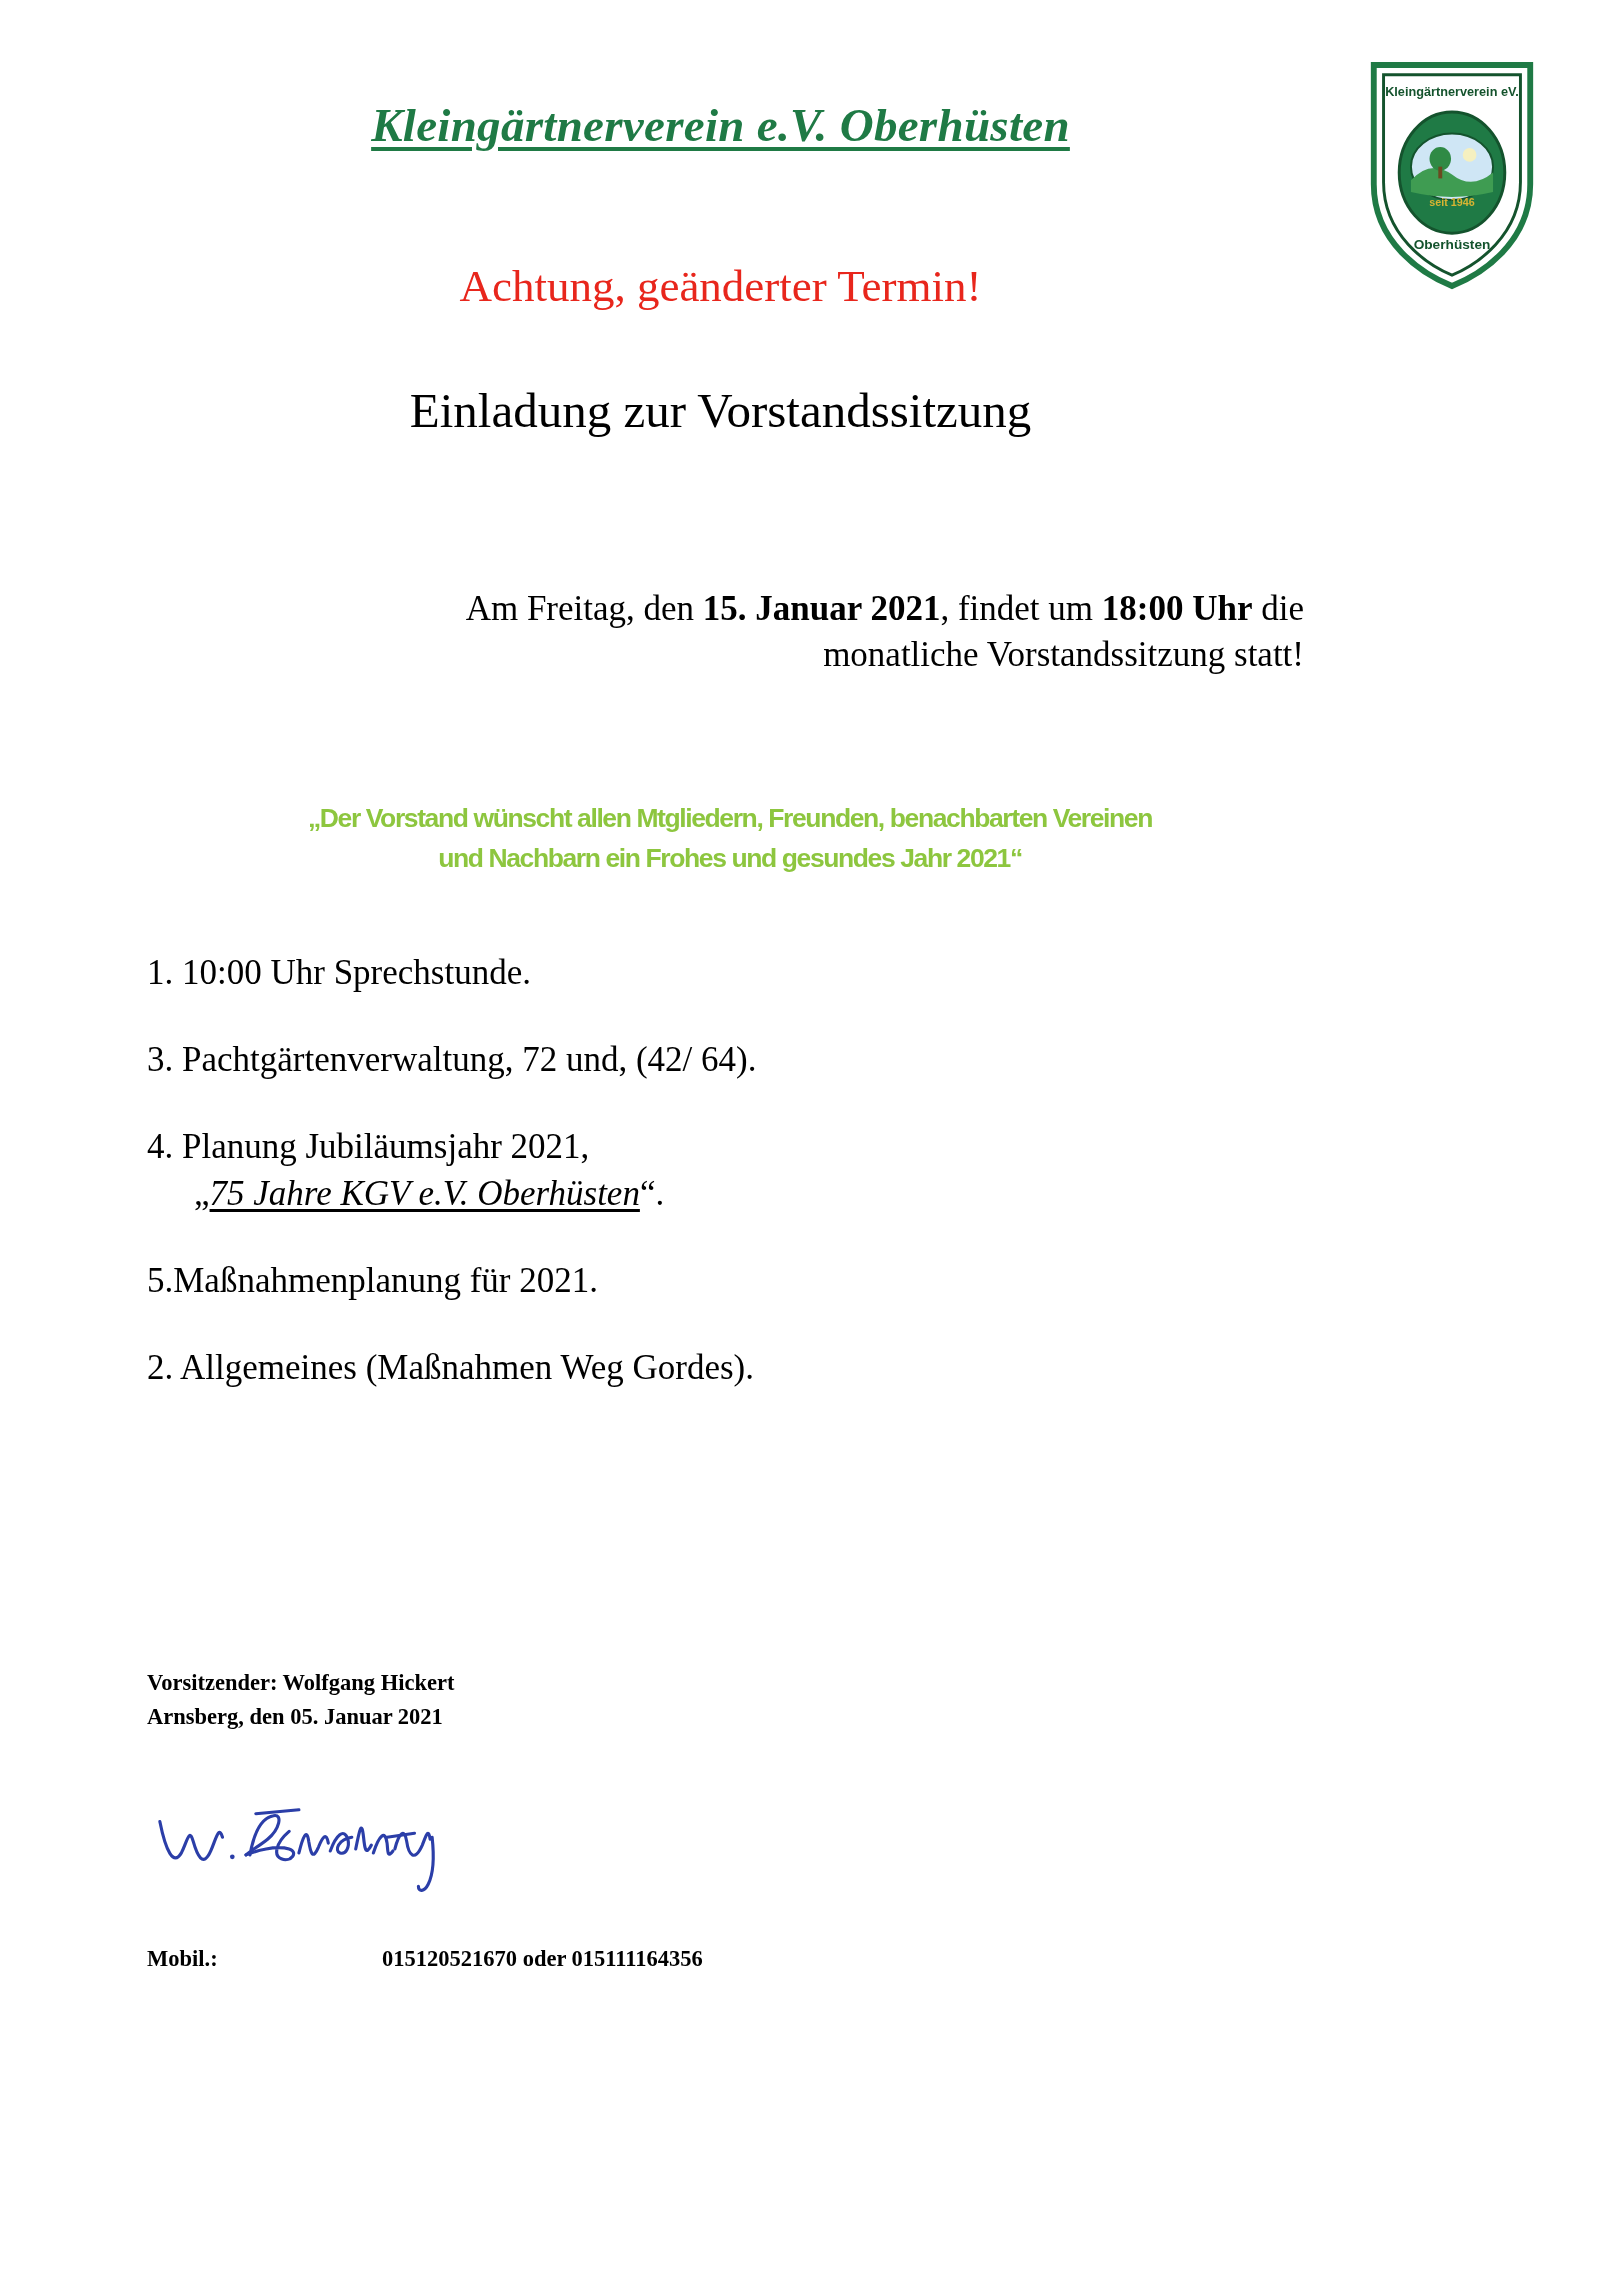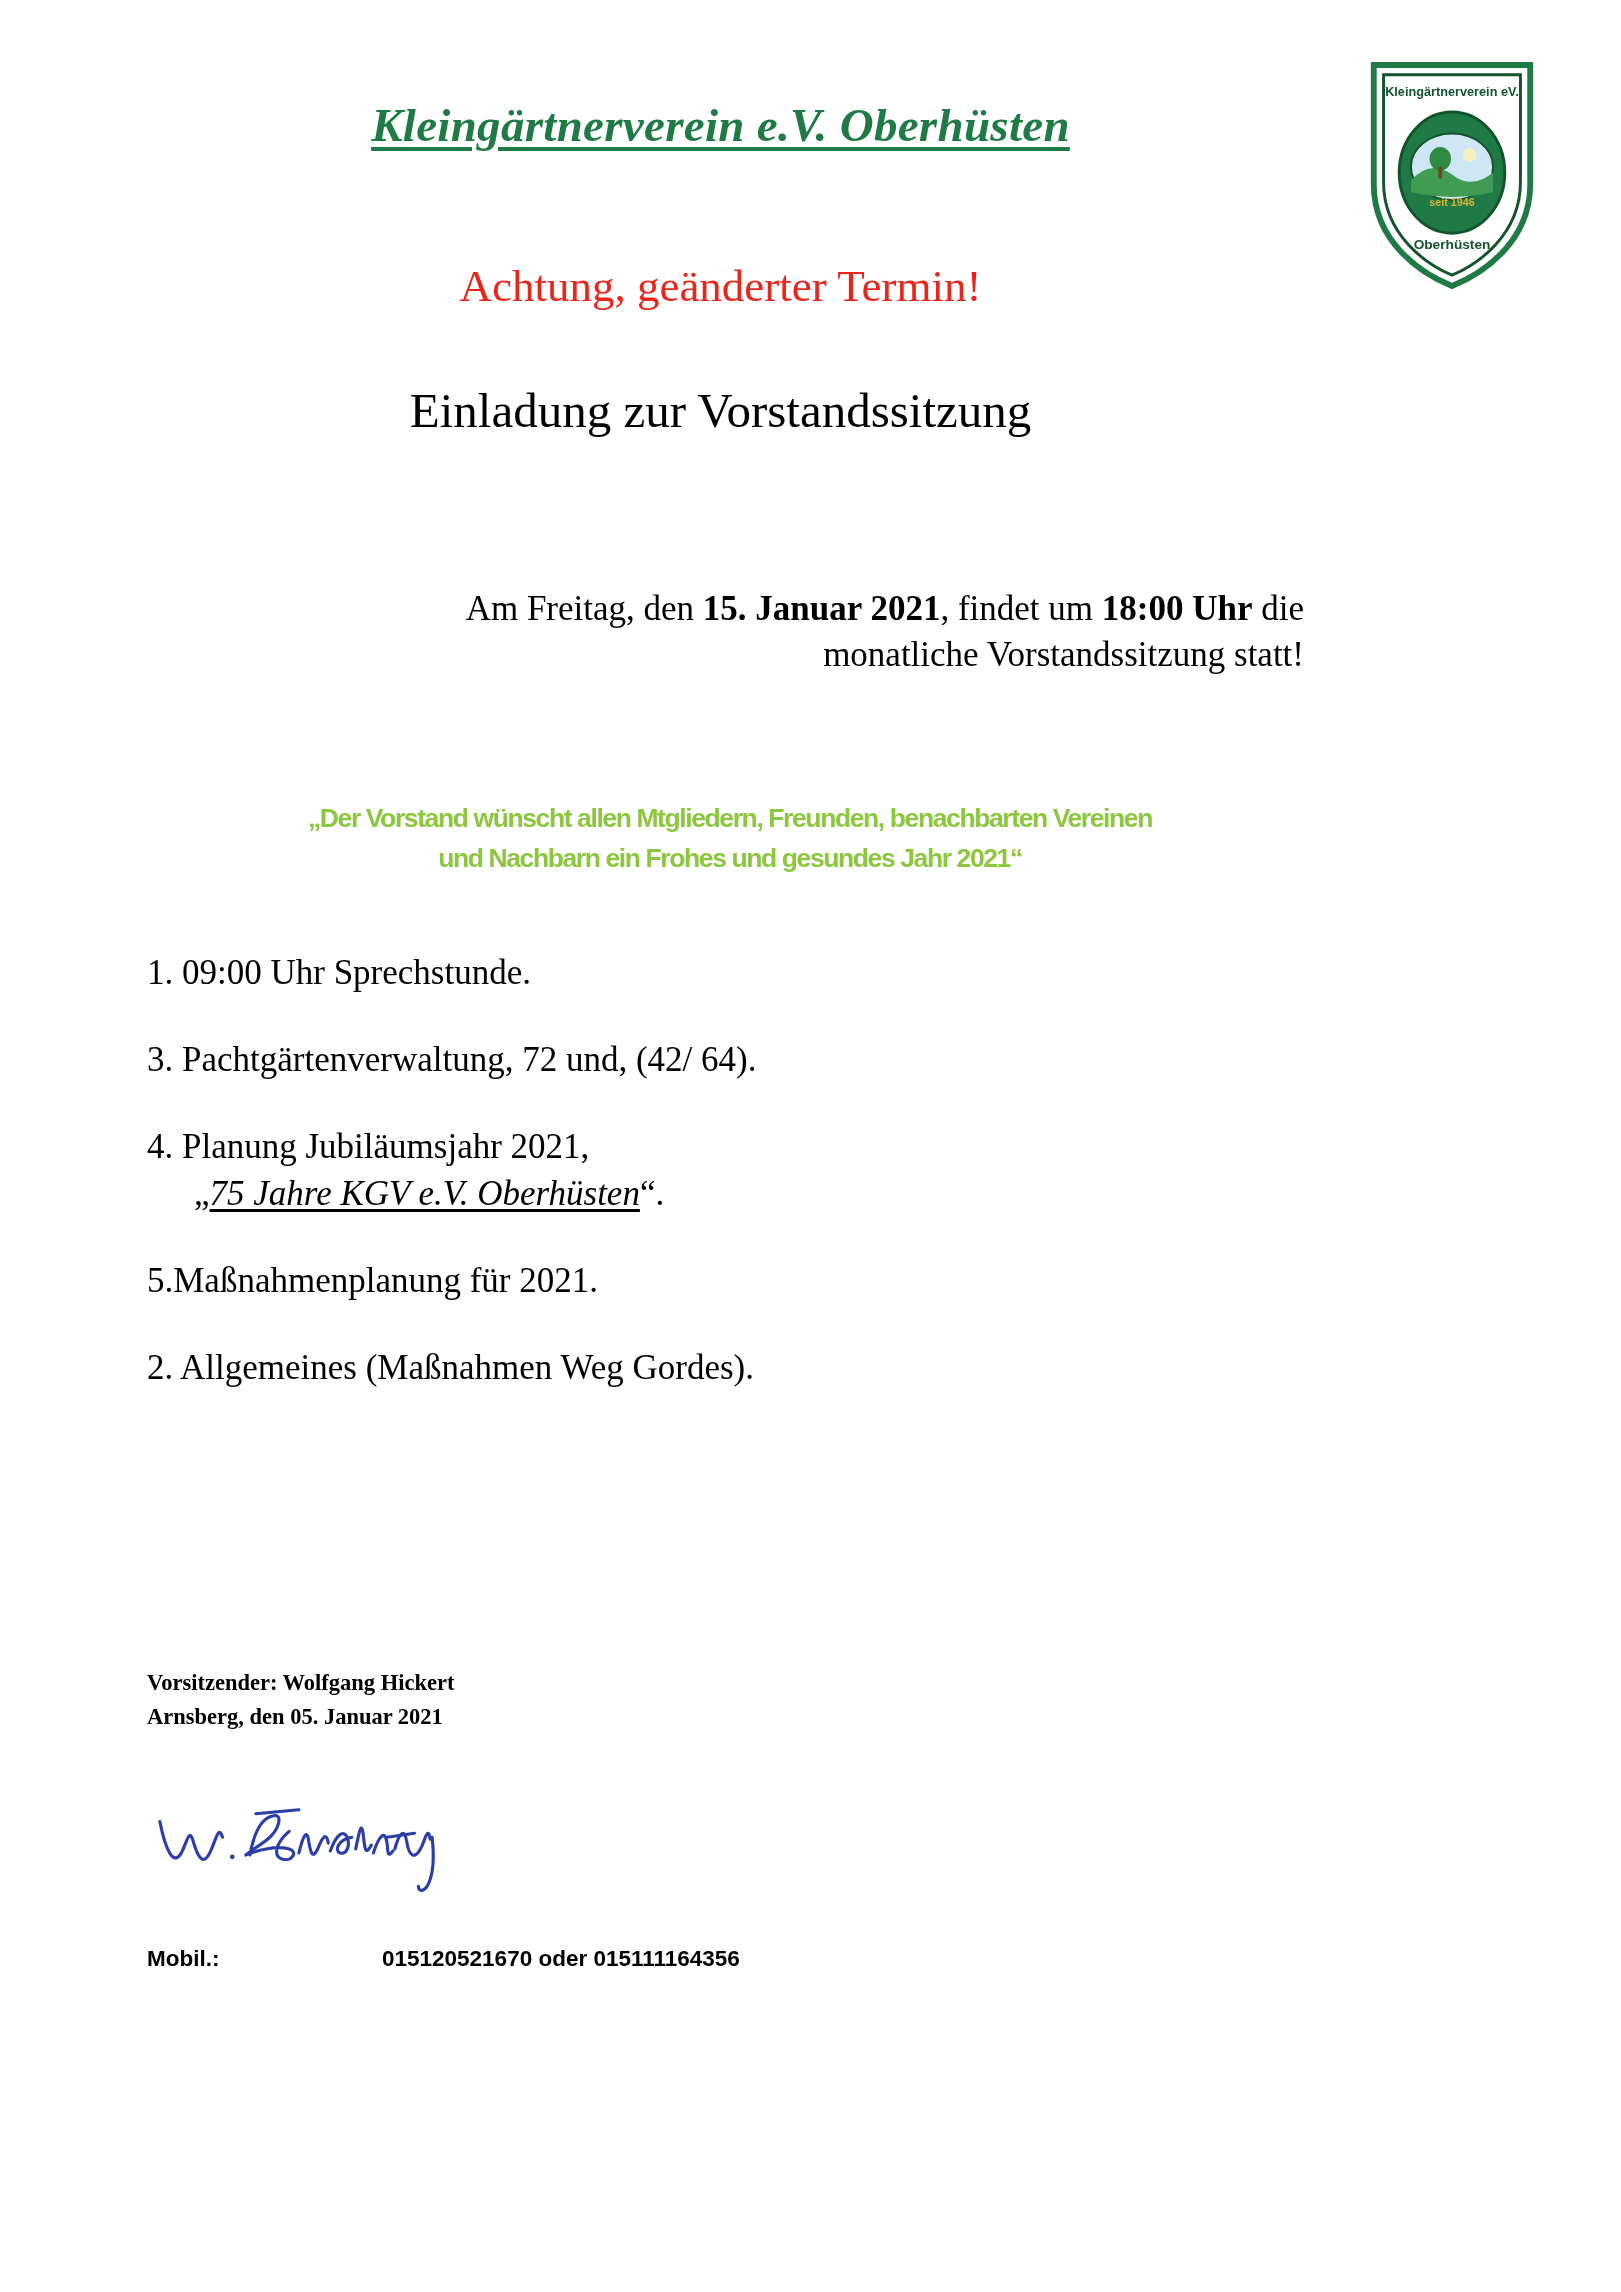--- a/index.html
+++ b/index.html
@@ -137,21 +137,21 @@
     left: 152px;
     top: 1794px;
     width: 333px;
     height: 108px;
   }
 
   .mobile {
     position: absolute;
     left: 147px;
     top: 1946px;
-    font-family: Liberation Sans, sans-serif;
+    font-family: Liberation Serif, serif;
     font-weight: bold;
     font-size: 22.5px;
     white-space: pre;
   }
   .mobile .label { display: inline-block; width: 235px; }
 </style>
 </head>
 <body>
 
 <div class="page">
@@ -189,21 +189,21 @@
     <span>monatliche Vorstandssitzung statt!</span>
   </div>
 
   <div class="wish">
     <span>„Der Vorstand wünscht allen Mtgliedern, Freunden, benachbarten Vereinen</span><br>
     <span>und Nachbarn ein Frohes und gesundes Jahr 2021“</span>
   </div>
 
   <div class="agenda">
     <div class="agenda-item">
-      <span>1. 09:00 Uhr Sprechstunde.</span>
+      <span>1. 10:00 Uhr Sprechstunde.</span>
     </div>
     <div class="agenda-item">
       <span>3. Pachtgärtenverwaltung, 72 und, (42/ 64).</span>
     </div>
     <div class="agenda-item">
       <span>4. Planung Jubiläumsjahr 2021,</span>
       <span class="sub"><span>„</span><i>75 Jahre KGV e.V. Oberhüsten</i><span>“.</span></span>
     </div>
     <div class="agenda-item">
       <span>5.Maßnahmenplanung für 2021.</span>

